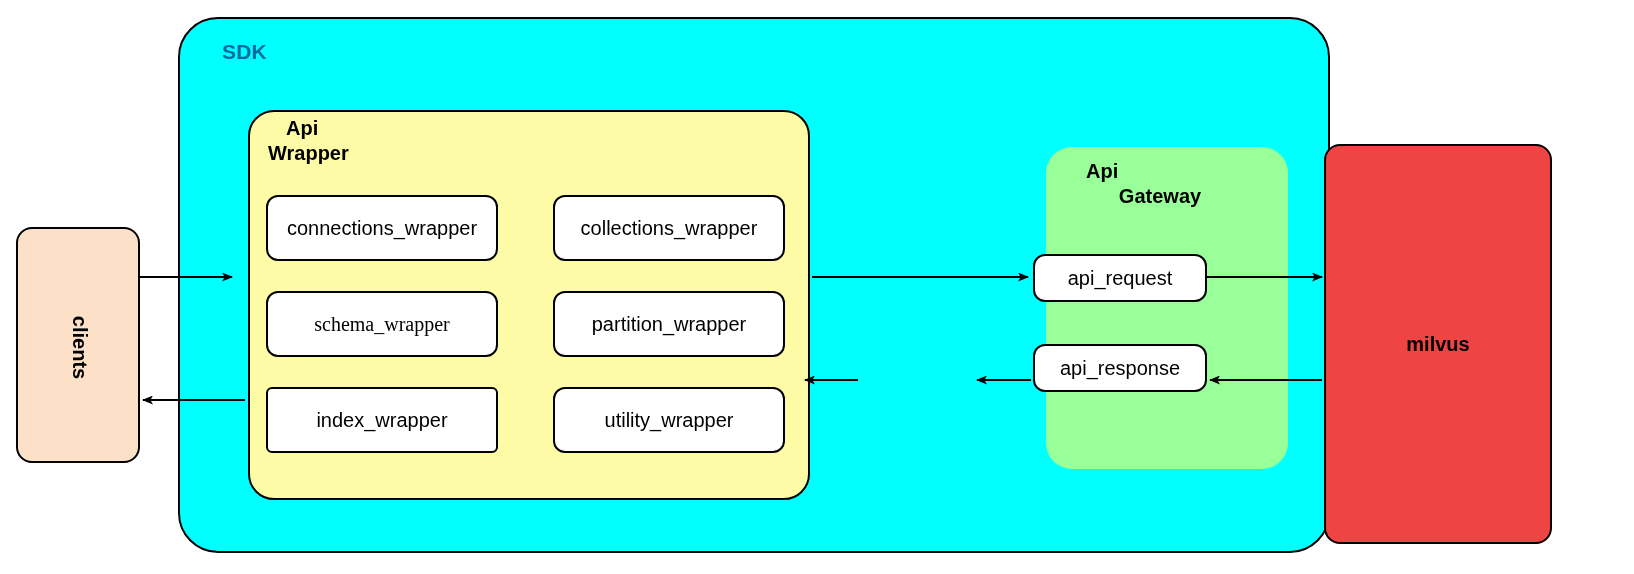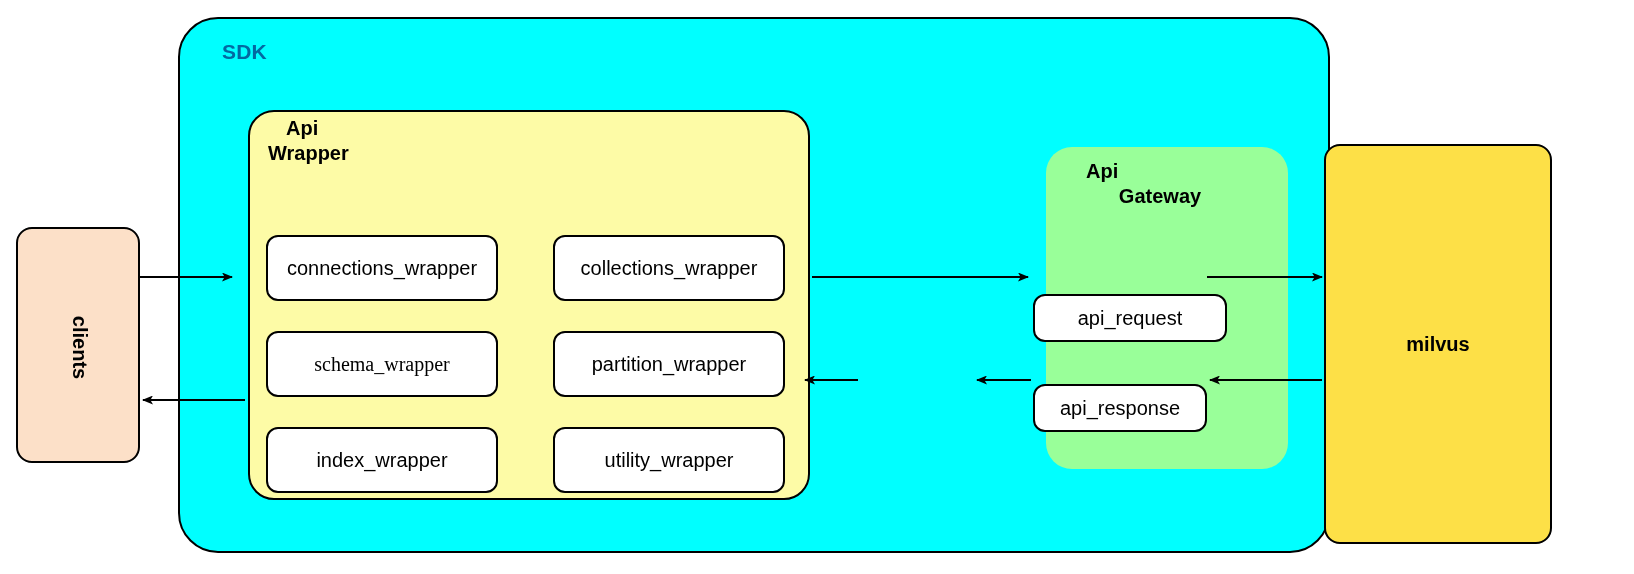--- a/index.html
+++ b/index.html
@@ -93,21 +93,20 @@
     background: #ffffff;
     border: 2px solid #000000;
     border-radius: 12px;
     box-sizing: border-box;
     display: flex;
     align-items: center;
     justify-content: center;
     font-size: 20px;
     color: #000000;
     text-align: center;
-    margin-top: 40px;
   }
 
   .clients-box {
     position: absolute;
     left: 16px;
     top: 227px;
     width: 124px;
     height: 236px;
     background: #fce0c8;
     border: 2px solid #000000;
@@ -132,21 +131,21 @@
     transform: rotate(90deg);
     white-space: nowrap;
   }
 
   .milvus-box {
     position: absolute;
     left: 1324px;
     top: 144px;
     width: 228px;
     height: 400px;
-    background: #fde047;
+    background: #ef4444;
     border: 2px solid #000000;
     border-radius: 16px;
     box-sizing: border-box;
     display: flex;
     align-items: center;
     justify-content: center;
     font-size: 20px;
     font-weight: bold;
     color: #000000;
   }
@@ -170,34 +169,34 @@
   <div class="sdk-label">SDK</div>
 
   <div class="wrapper-box"></div>
   <div class="wrapper-label">
     <span class="l1">Api</span>
     <span class="l2">Wrapper</span>
   </div>
 
   <div class="node" style="left:266px; top:195px; width:232px; height:66px;">connections_wrapper</div>
   <div class="node" style="left:266px; top:291px; width:232px; height:66px;font-family:Liberation Serif, serif;">schema_wrapper</div>
-  <div class="node" style="left:266px; top:387px; width:232px; height:66px;">index_wrapper</div>
+  <div class="node" style="left:266px; top:387px; width:232px; height:66px;border-radius:6px;">index_wrapper</div>
 
   <div class="node" style="left:553px; top:195px; width:232px; height:66px;">collections_wrapper</div>
   <div class="node" style="left:553px; top:291px; width:232px; height:66px;">partition_wrapper</div>
   <div class="node" style="left:553px; top:387px; width:232px; height:66px;">utility_wrapper</div>
 
 
   <div class="gateway-box"></div>
   <div class="gateway-label">
     <span class="l1">Api</span>
     <span class="l2">Gateway</span>
   </div>
 
-  <div class="node" style="left:1033px; top:254px; width:194px; height:48px;">api_request</div>
+  <div class="node" style="left:1033px; top:254px; width:174px; height:48px;">api_request</div>
   <div class="node" style="left:1033px; top:344px; width:174px; height:48px;">api_response</div>
 
   <div class="clients-box">
     <div class="clients-label">
       <span>clients</span>
     </div>
   </div>
 
   <div class="milvus-box">milvus</div>
 

